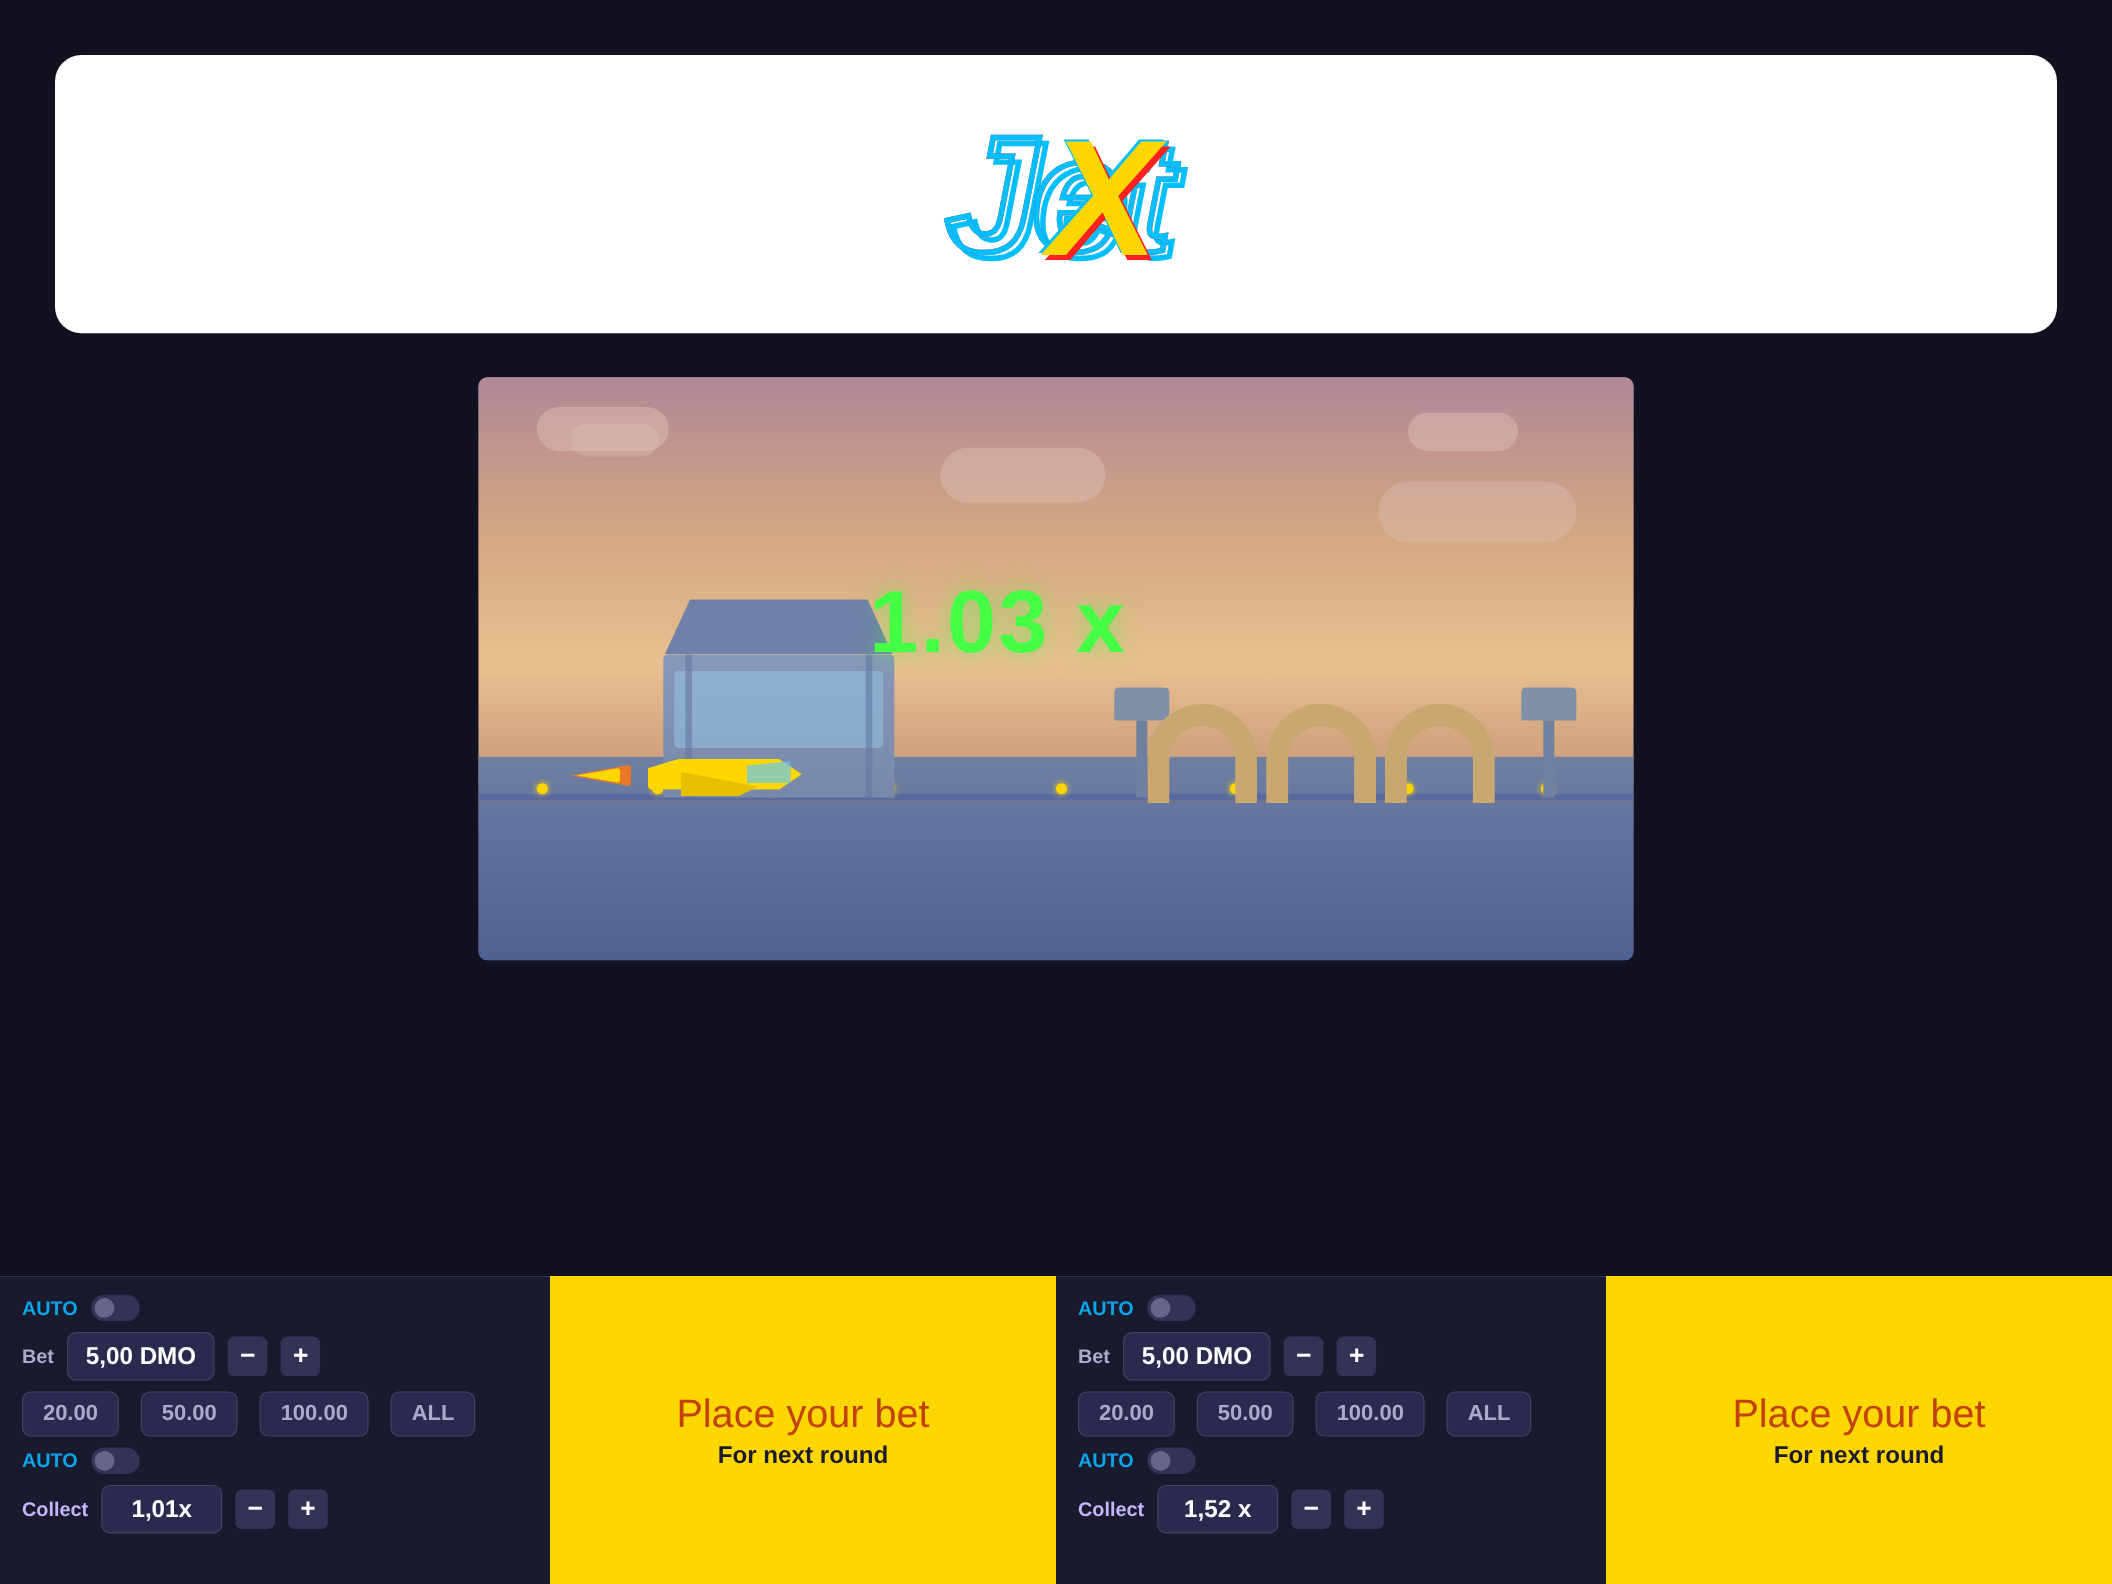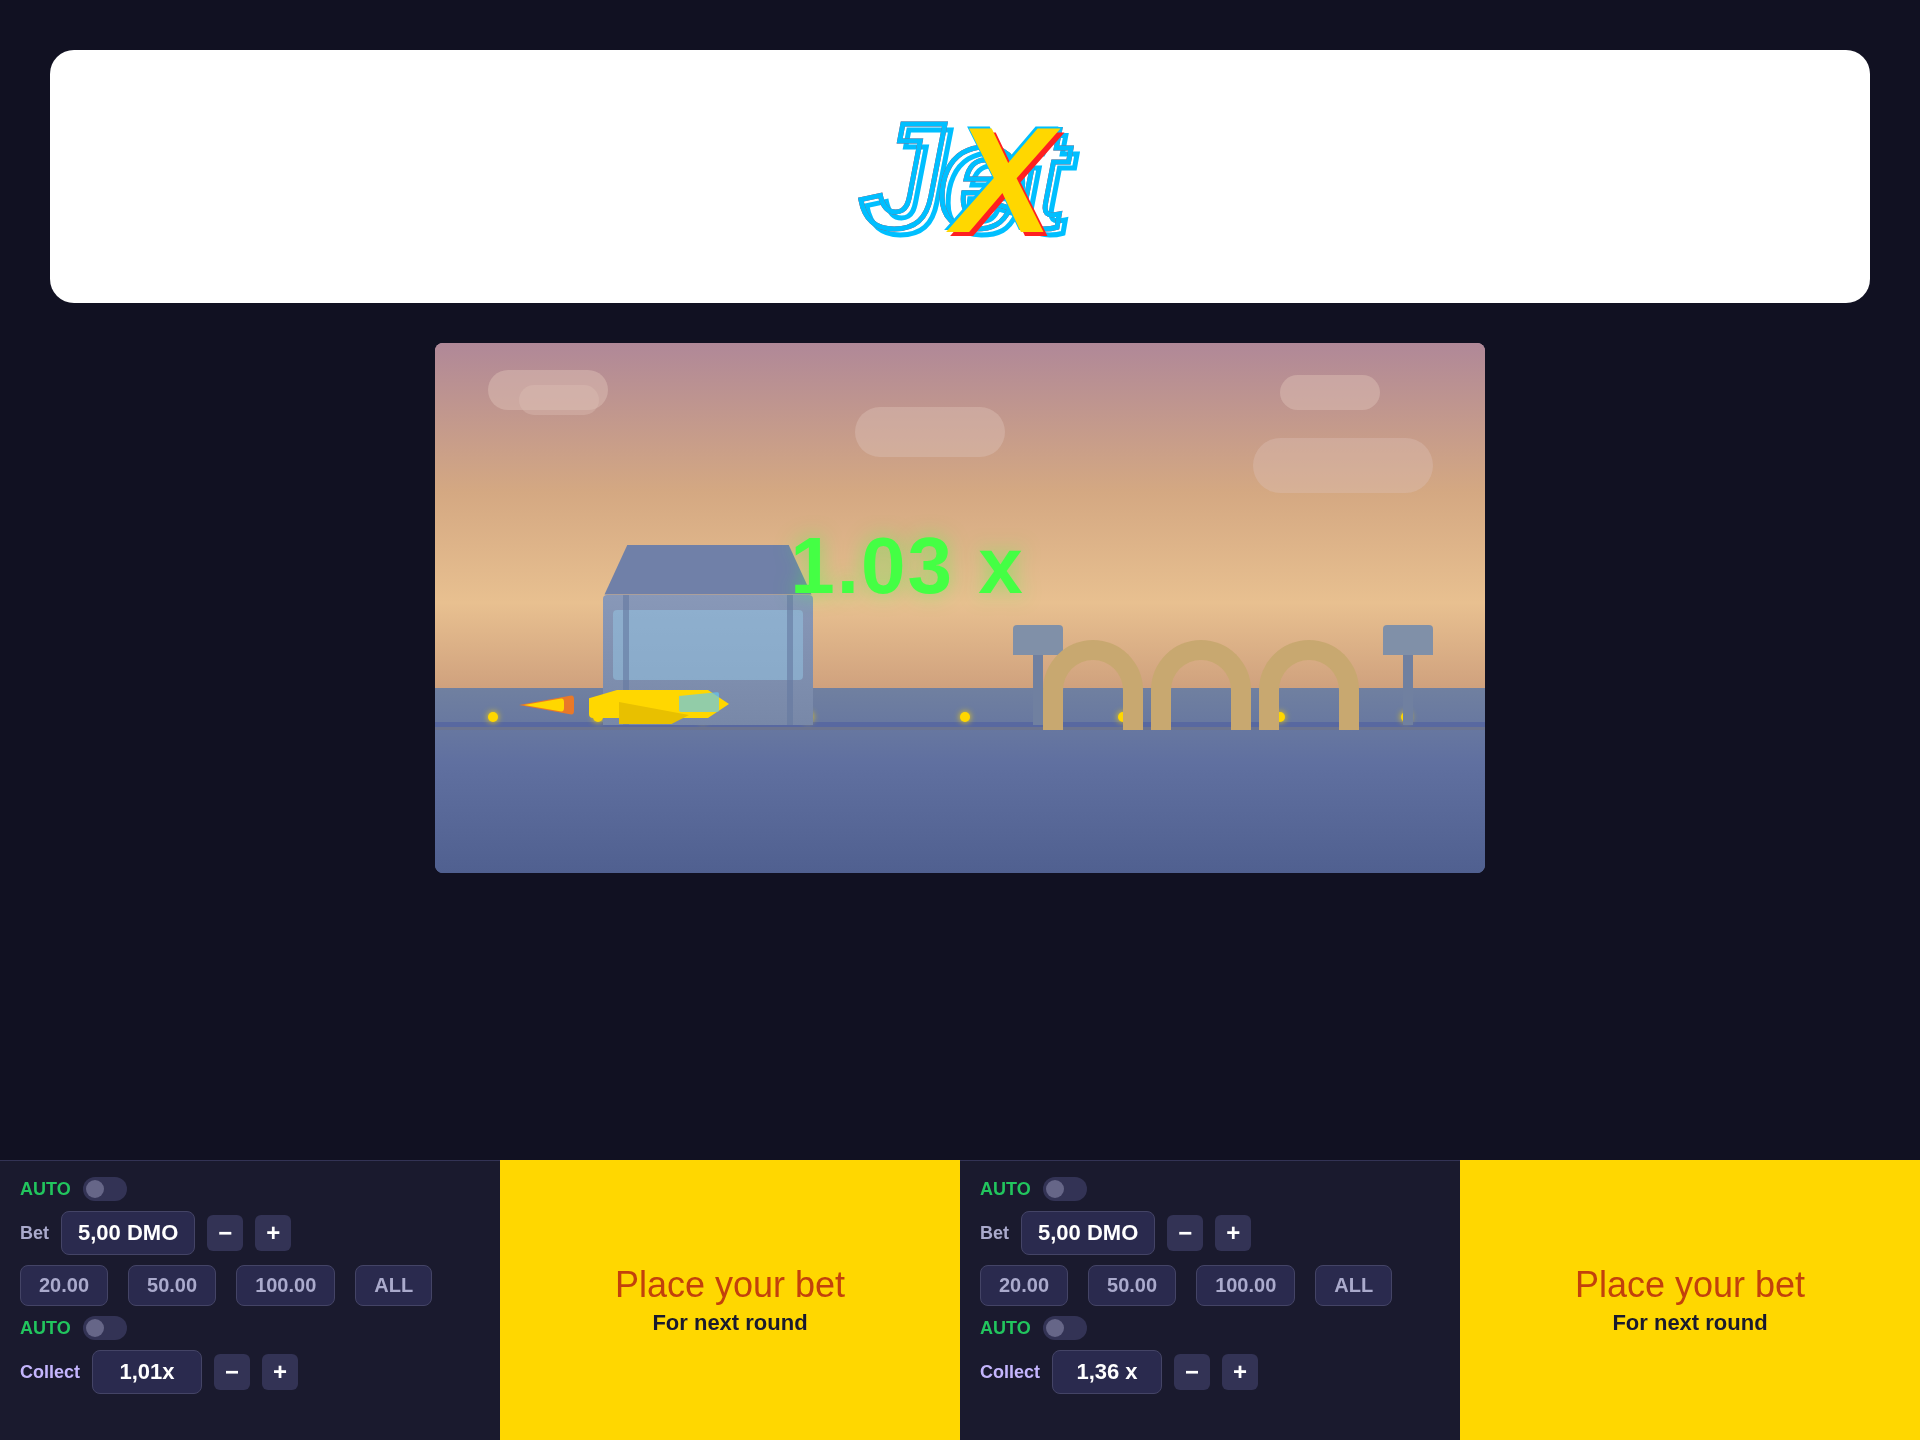--- a/index.html
+++ b/index.html
@@ -154,21 +154,21 @@
 
     
     .auto-row {
       display: flex;
       align-items: center;
       gap: 12px;
     }
 
     .auto-label {
       font-size: 18px;
-      color: #22c55e;
+      color: #0ea5e9;
       font-weight: 600;
     }
 
     .toggle-switch {
       width: 44px;
       height: 24px;
       background: #333355;
       border-radius: 12px;
       position: relative;
       cursor: pointer;
@@ -447,21 +447,21 @@
     </div>
 
     <div class="auto-row">
       <span class="auto-label">AUTO</span>
       <div class="toggle-switch">
         <div class="toggle-knob"></div>
       </div>
     </div>
     <div class="collect-row">
       <span class="collect-label">Collect</span>
-      <div class="collect-value-box">1,36 x</div>
+      <div class="collect-value-box">1,52 x</div>
       <button class="btn-minus">−</button>
       <button class="btn-plus">+</button>
     </div>
   </div>
 
   <div class="place-bet-panel">
     <div class="place-bet-title">Place your bet</div>
     <div class="place-bet-subtitle">For next round</div>
   </div>
 </div>

